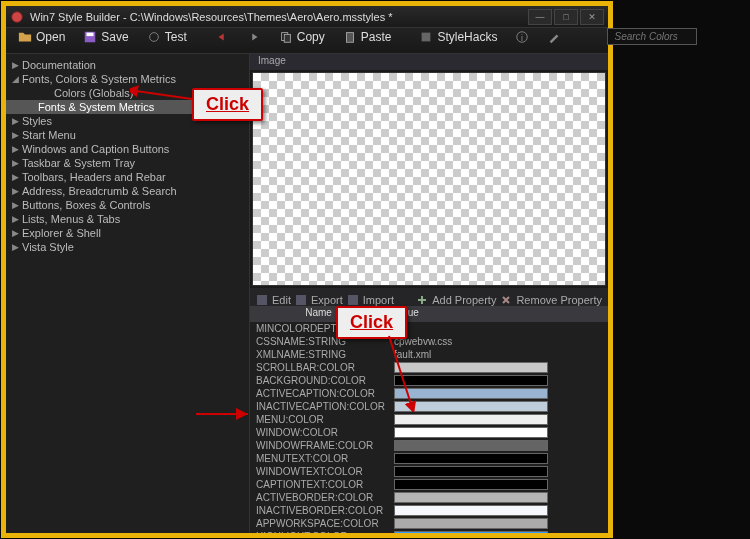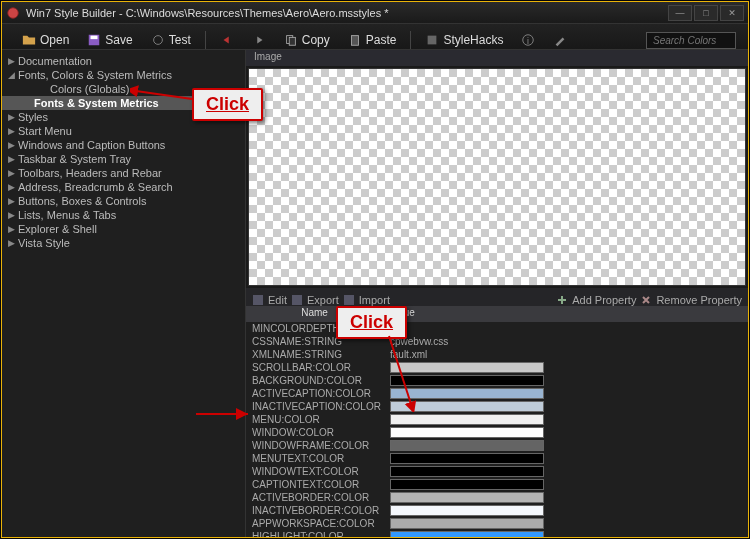--- a/index.html
+++ b/index.html
@@ -1,23 +1,23 @@
 <!DOCTYPE html>
 <html><head>
 <meta charset="utf-8">
 <style>
 * { margin: 0; padding: 0; box-sizing: border-box; font-family: "Segoe UI", Tahoma, sans-serif; }
 body { background: #0a0a0a; width: 750px; height: 539px; overflow: hidden; color: #ccc; font-size: 11px; }
-.window { border: 1px solid #eab308; width: 748px; height: 537px; margin: 1px; background: #1a1a1a; display: flex; flex-direction: column; box-shadow: 0 0 4px rgba(0,0,0,0.8); }
+.window { border: 5px solid #eab308; width: 612px; height: 537px; margin: 1px; background: #1a1a1a; display: flex; flex-direction: column; box-shadow: 0 0 4px rgba(0,0,0,0.8); }
 .titlebar { height: 22px; background: linear-gradient(#2a2a2a,#1a1a1a); display: flex; align-items: center; padding: 0 4px; border-bottom: 1px solid #333; }
 .titlebar .appicon { width: 14px; height: 14px; margin-right: 6px; }
 .titlebar .title { flex: 1; font-size: 11px; color: #ddd; white-space: nowrap; overflow: hidden; }
 .winbtns { display: flex; gap: 2px; }
 .winbtn { width: 24px; height: 16px; background: #2a2a2a; border: 1px solid #444; color: #999; font-size: 9px; display: flex; align-items: center; justify-content: center; cursor: pointer; }
-.toolbar { height: 26px; background: linear-gradient(#222,#181818); display: flex; align-items: flex-end; padding: 0 12px; border-bottom: 1px solid #333; gap: 2px; }
+.toolbar { height: 26px; background: linear-gradient(#222,#181818); display: flex; align-items: flex-start; padding: 0 4px; border-bottom: 1px solid #333; gap: 2px; }
 .tbtn { display: flex; align-items: center; gap: 4px; padding: 2px 8px; color: #ddd; cursor: pointer; border-radius: 2px; font-size: 12px; }
 .tbtn .ico { width: 14px; height: 14px; }
 .tsep { width: 1px; height: 18px; background: #444; margin: 0 4px; }
 .searchwrap { margin-left: auto; }
 .search { background: #111; border: 1px solid #555; color: #999; font-size: 10px; padding: 2px 6px; width: 90px; font-style: italic; margin-left: 36px; }
 .content { flex: 1; display: flex; overflow: hidden; }
 .sidebar { width: 244px; background: #1f1f1f; border-right: 1px solid #333; overflow-y: auto; padding: 4px 0; }
 .tree-item { display: flex; align-items: center; padding: 1px 6px; cursor: pointer; white-space: nowrap; }
 .tree-item.grandchild { padding-left: 38px; }
 .tree-item.selected { background: #565656; }
@@ -144,21 +144,21 @@
           <span class="label">Documentation</span>
         </div>
         <div class="tree-item" style="padding-left: 6px;">
           <span class="arrow">◢</span>
           <span class="label">Fonts, Colors &amp; System Metrics</span>
         </div>
         <div class="tree-item grandchild" style="">
           <span class="arrow"></span>
           <span class="label">Colors (Globals)</span>
         </div>
-        <div class="tree-item grandchild selected" style="padding-left: 22px; font-weight: bold;">
+        <div class="tree-item grandchild selected" style="padding-left: 22px;">
           <span class="arrow"></span>
           <span class="label">Fonts &amp; System Metrics</span>
         </div>
         <div class="tree-item" style="padding-left: 6px;">
           <span class="arrow">▶</span>
           <span class="label">Styles</span>
         </div>
         <div class="tree-item" style="padding-left: 6px;">
           <span class="arrow">▶</span>
           <span class="label">Start Menu</span>

